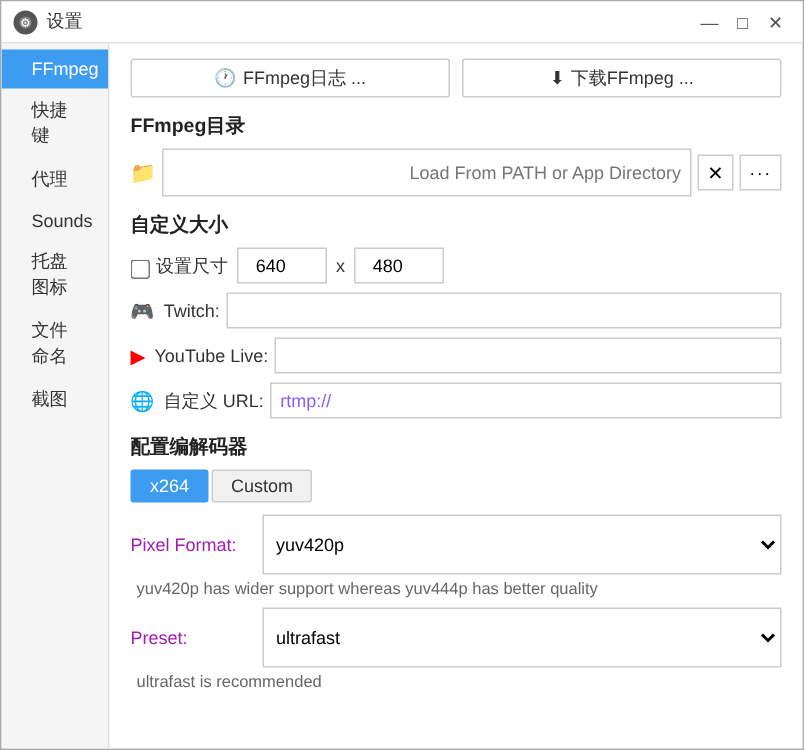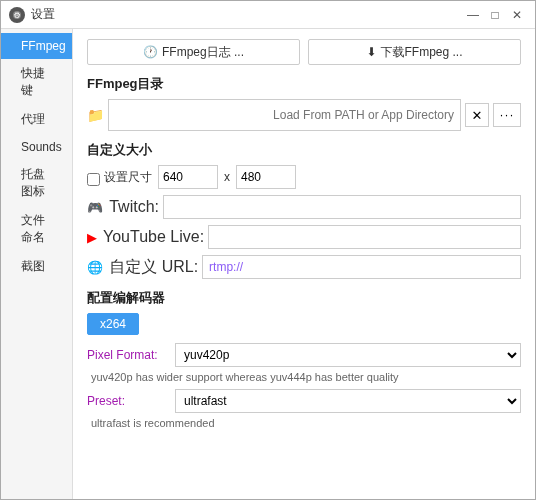--- a/index.html
+++ b/index.html
@@ -117,21 +117,21 @@
       color: #222;
       margin: 10px 0 6px 0;
     }
     .field-row {
       display: flex;
       align-items: center;
       margin-bottom: 6px;
       gap: 4px;
     }
     .field-label {
-      font-size: 16px;
+      font-size: 12px;
       color: #333;
       white-space: nowrap;
     }
     .text-input {
       flex: 1;
       height: 24px;
       border: 1px solid #ccc;
       padding: 0 6px;
       font-size: 12px;
       color: #8b5cf6;
@@ -185,21 +185,21 @@
       gap: 4px;
       font-size: 12px;
       color: #333;
     }
     .spin-input {
       width: 60px;
       height: 24px;
       border: 1px solid #ccc;
       padding: 0 4px;
       font-size: 12px;
-      text-align: left;
+      text-align: center;
     }
     .x-label {
       font-size: 12px;
       color: #333;
     }
     .platform-icon {
       font-size: 13px;
       margin-right: 2px;
     }
     .twitch-icon { color: #9147ff; }
@@ -233,21 +233,21 @@
       margin-bottom: 4px;
     }
     .dropdown-label {
       font-size: 12px;
       color: #a21caf;
       white-space: nowrap;
       min-width: 80px;
     }
     select {
       flex: 1;
-      height: 24px;
+      height: 40px;
       border: 1px solid #ccc;
       background: #fff;
       font-size: 12px;
       padding: 0 4px;
     }
     .hint-text {
       font-size: 11px;
       color: #666;
       margin-bottom: 6px;
       padding-left: 4px;
@@ -344,20 +344,21 @@
       </div>
       <div class="field-row">
         <span class="platform-icon globe-icon">🌐</span>
         <span class="field-label">自定义 URL:</span>
         <input class="text-input" type="text" value="rtmp://" style="">
       </div>
 
       <div class="section-title">配置编解码器</div>
       <div class="tabs">
         <button class="tab active">x264</button>
+        <button class="tab">Custom</button>
       </div>
 
       <div class="dropdown-row">
         <span class="dropdown-label">Pixel Format:</span>
         <select>
           <option>yuv420p</option>
           <option>yuv444p</option>
         </select>
       </div>
       <div class="hint-text">yuv420p has wider support whereas yuv444p has better quality</div>

